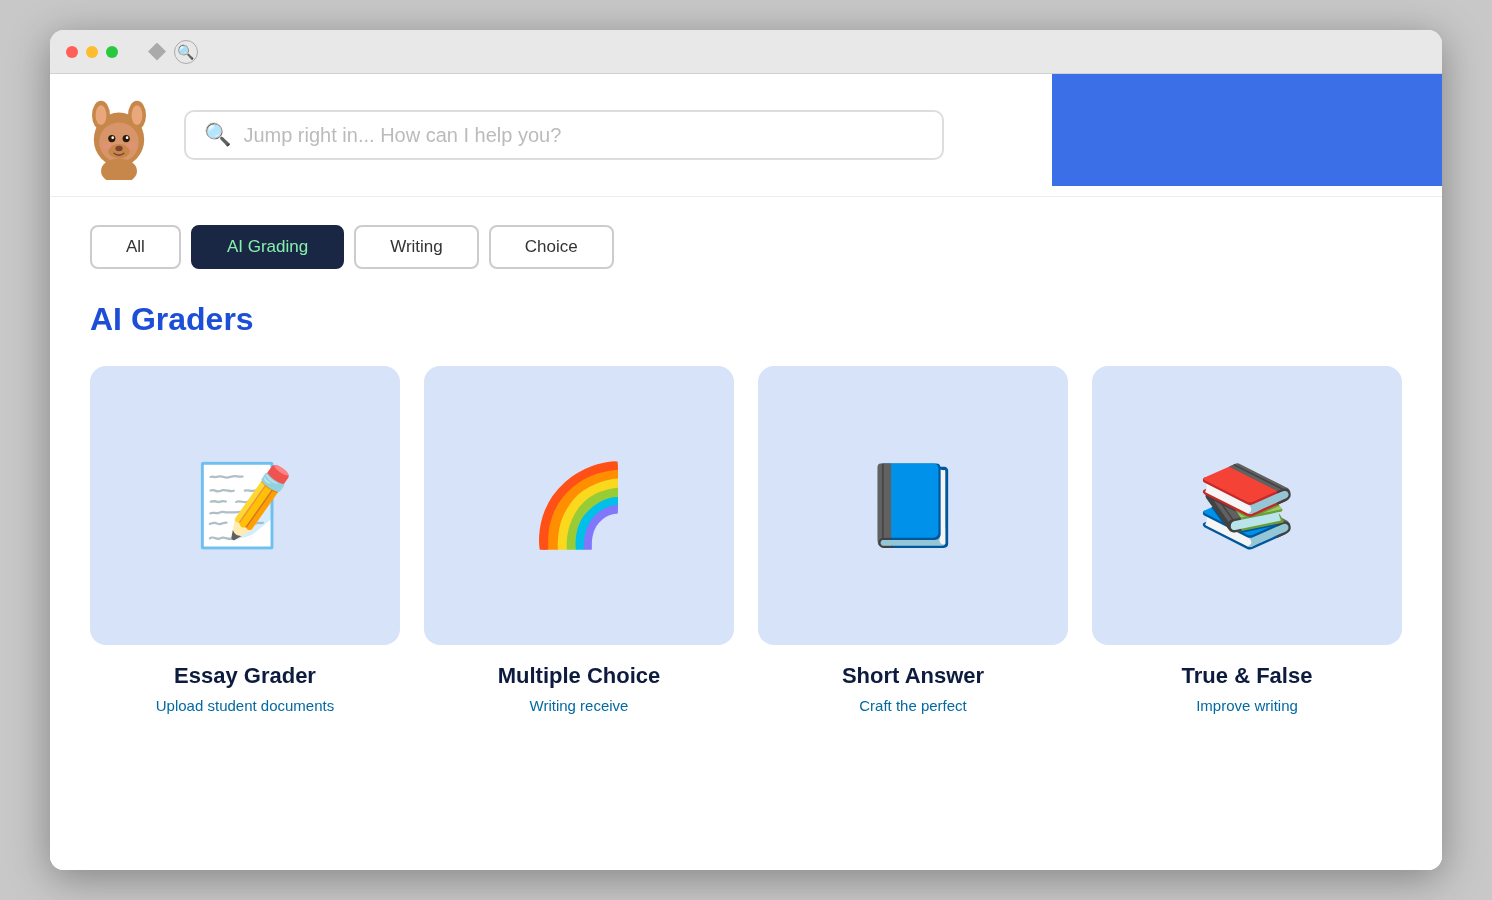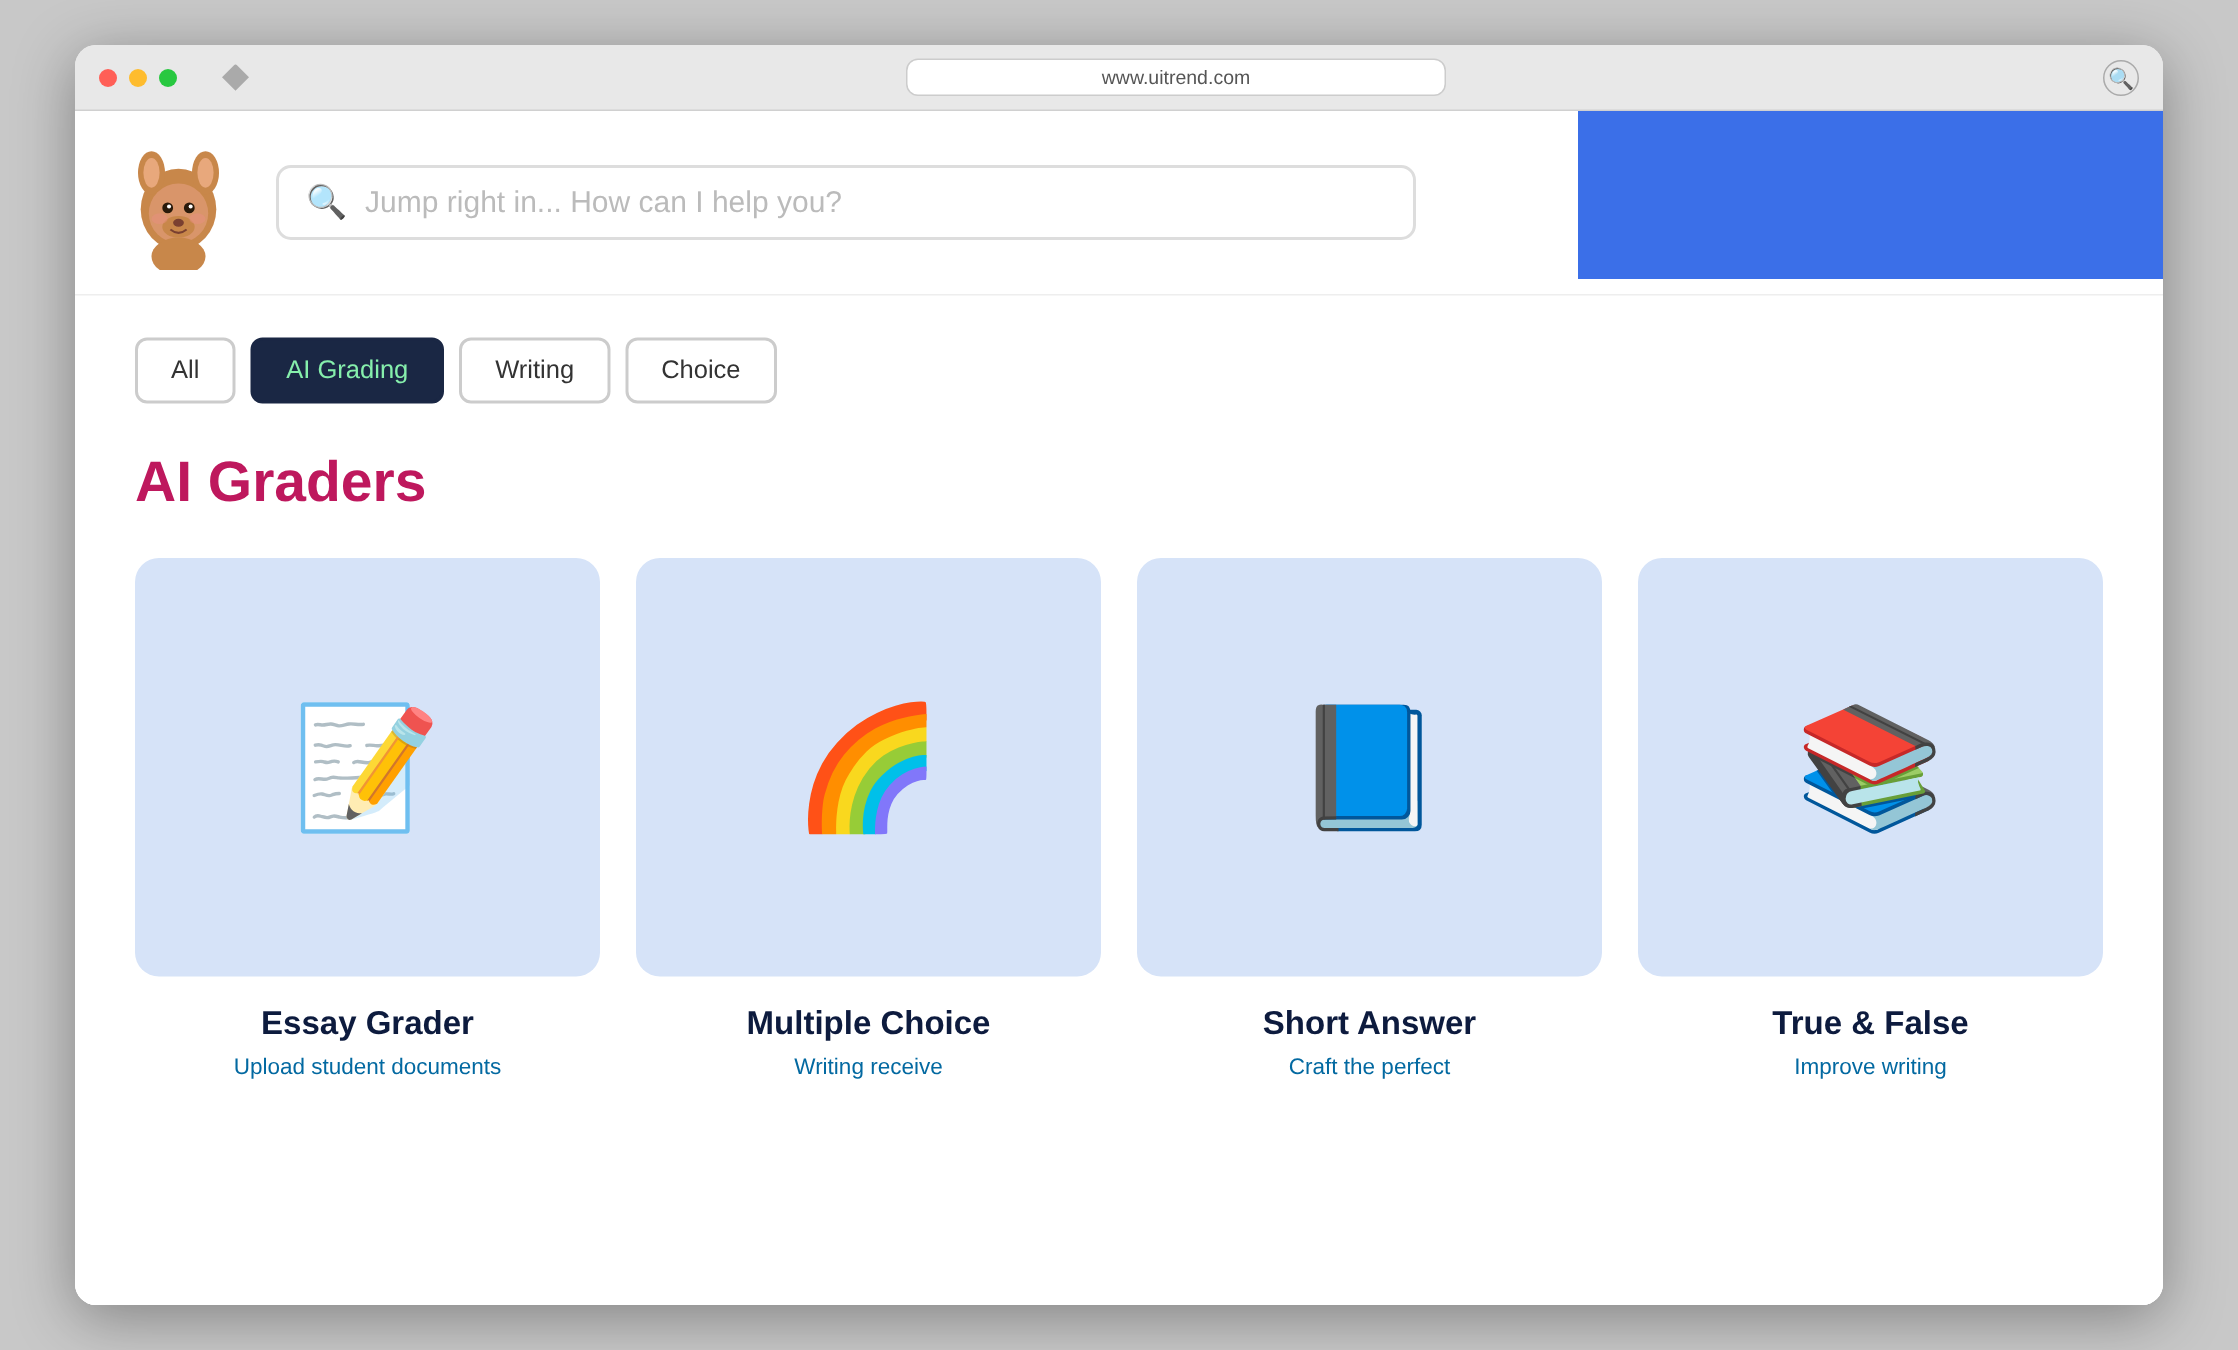--- a/index.html
+++ b/index.html
@@ -121,41 +121,41 @@
 
     
     .filter-tabs {
       display: flex;
       gap: 10px;
       margin-bottom: 32px;
       flex-wrap: wrap;
     }
 
     .filter-tab {
-      padding: 10px 22px;
+      padding: 10px 34px;
       border-radius: 8px;
       border: 2px solid #ccc;
       background: white;
       font-size: 17px;
       font-weight: 500;
       color: #333;
       cursor: pointer;
     }
 
     .filter-tab.active {
       background: #1a2744;
       color: #86efac;
       border-color: #1a2744;
     }
 
     
     .section-title {
-      font-size: 38px;
+      font-size: 32px;
       font-weight: 800;
-      color: #be185d;
+      color: #1d4ed8;
       margin-bottom: 28px;
     }
 
     
     .cards-grid {
       display: grid;
       grid-template-columns: repeat(4, 1fr);
       gap: 24px;
     }
 
@@ -220,25 +220,20 @@
 <body>
 
 <div class="browser-chrome">
 
   <div class="browser-titlebar">
     <div class="traffic-light close"></div>
     <div class="traffic-light minimize"></div>
     <div class="traffic-light maximize"></div>
     <div style="width:10px"></div>
     <div class="window-icon"></div>
-    <div class="address-bar-wrapper">
-      <div class="address-bar">
-        <span>www.uitrend.com</span>
-      </div>
-    </div>
     <div style="width:24px; height:24px; border-radius:50%; border:1.5px solid #aaa; display:flex; align-items:center; justify-content:center; color:#777; font-size:14px;">🔍</div>
   </div>
 
   <div class="browser-content">
 
     <div class="app-header">
       <div class="blue-accent"></div>
       <div class="header-inner">
 
         <div style="width:90px; height:90px; flex-shrink:0; margin-right:20px; z-index:1;">

